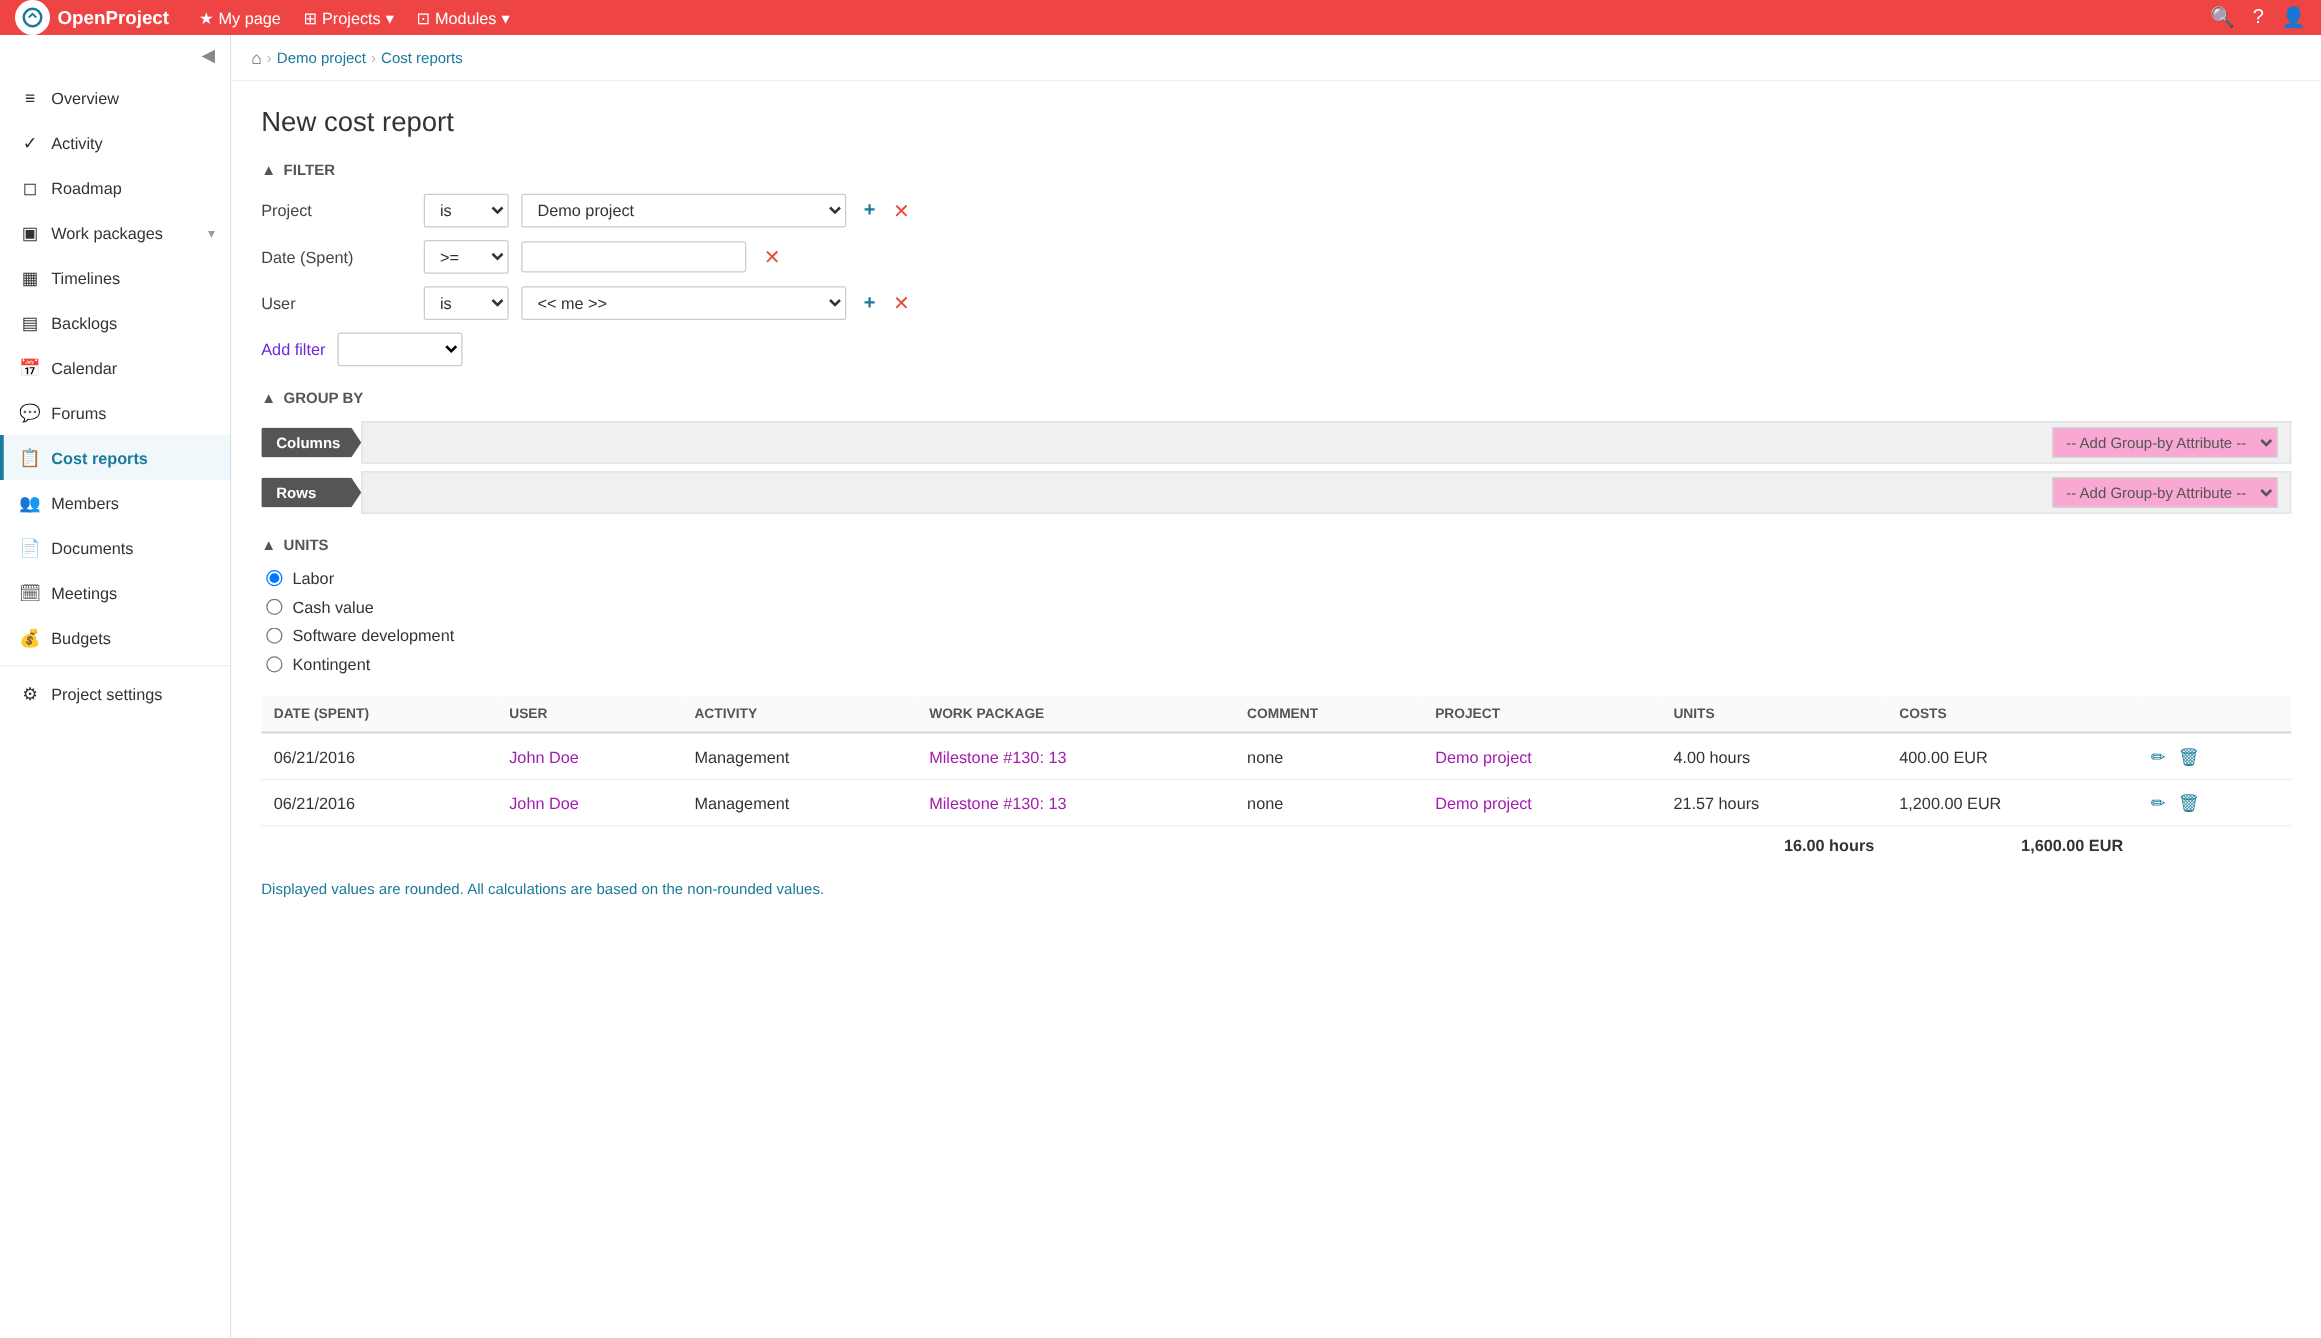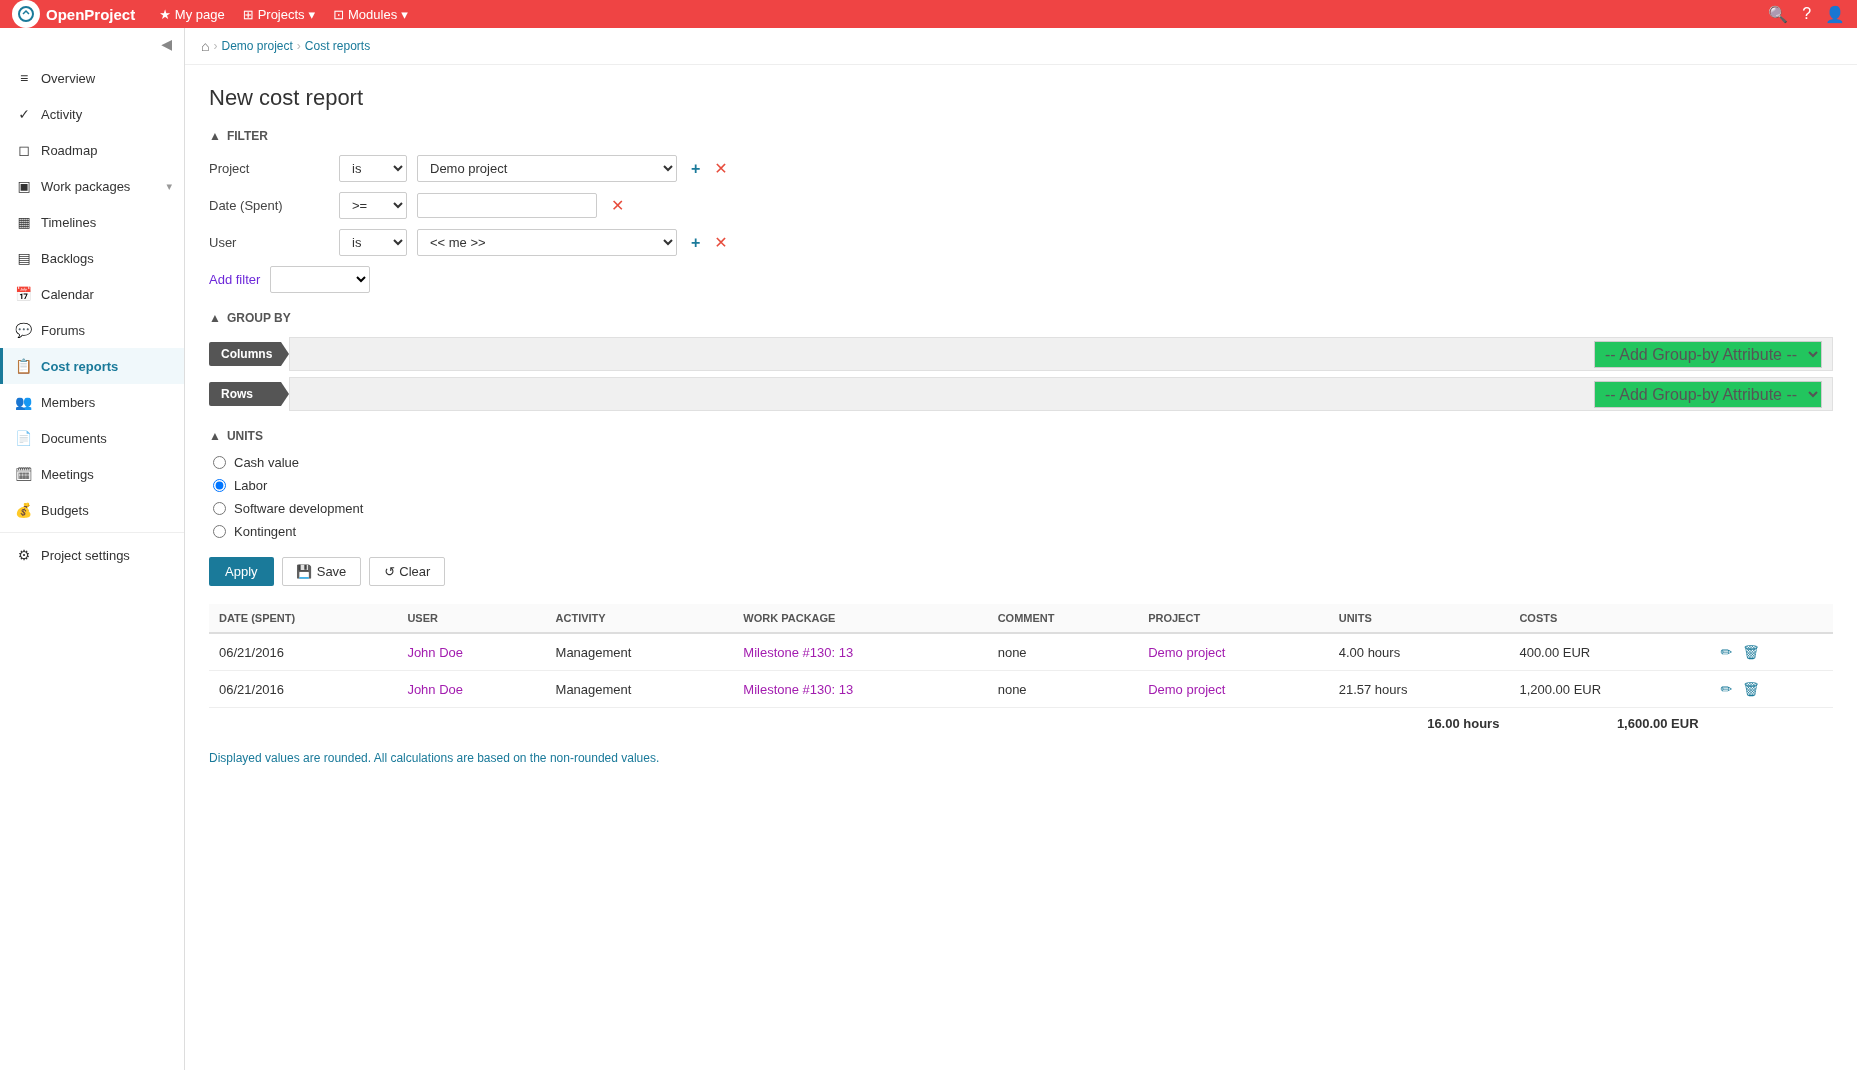--- a/index.html
+++ b/index.html
@@ -99,21 +99,21 @@
     .group-by-section { margin-bottom: 18px; }
     .group-by-row { display: flex; align-items: center; margin-bottom: 6px; }
     .group-by-label-btn {
       background: #555; color: #fff; font-size: 12px; font-weight: bold;
       padding: 5px 12px; border-radius: 2px; margin-right: 0;
       clip-path: polygon(0 0, calc(100% - 8px) 0, 100% 50%, calc(100% - 8px) 100%, 0 100%);
       min-width: 80px;
     }
     .group-by-bar { flex: 1; background: #f0f0f0; height: 34px; display: flex; align-items: center; padding: 0 10px; border: 1px solid #e0e0e0; }
     .group-by-add { margin-left: auto; }
-    .group-by-add select { border: 1px solid #ccc; font-size: 16px; padding: 3px 6px; background: #22c55e; color: #555; }
+    .group-by-add select { border: 1px solid #ccc; font-size: 12px; padding: 3px 6px; background: #f9a8d4; color: #555; }
 
     
     .units-section { margin-bottom: 18px; }
     .units-list { display: flex; flex-direction: column; gap: 8px; padding-left: 4px; }
     .unit-option { display: flex; align-items: center; gap: 8px; font-size: 13px; cursor: pointer; }
     .unit-option input[type="radio"] { cursor: pointer; }
 
     
     .action-buttons { display: flex; gap: 8px; margin-bottom: 18px; }
     .btn-apply { background: #1a7a9a; color: #fff; border: none; padding: 7px 16px; border-radius: 2px; cursor: pointer; font-size: 13px; }
@@ -356,49 +356,38 @@
         </div>
       </div>
 
       <div class="units-section">
         <div class="section-header">
           <span>▲</span>
           <span>UNITS</span>
         </div>
         <div class="units-list">
           <label class="unit-option">
+            <input type="radio" name="units" checked="" style="">
+            <span>Labor</span>
+          </label>
+          <label class="unit-option">
             <input type="radio" name="units" style="">
             <span>Cash value</span>
-          </label>
-          <label class="unit-option">
-            <input type="radio" name="units" checked="" style="">
-            <span>Labor</span>
           </label>
           <label class="unit-option">
             <input type="radio" name="units" style="">
             <span>Software development</span>
           </label>
           <label class="unit-option">
             <input type="radio" name="units" style="">
             <span>Kontingent</span>
           </label>
         </div>
       </div>
 
-      <div class="action-buttons">
-        <button class="btn-apply">Apply</button>
-        <button class="btn-save">
-          <span>💾</span>
-          <span>Save</span>
-        </button>
-        <button class="btn-clear">
-          <span>↺</span>
-          <span>Clear</span>
-        </button>
-      </div>
 
       <table class="results-table">
         <thead>
           <tr>
             <th>DATE (SPENT)</th>
             <th>USER</th>
             <th>ACTIVITY</th>
             <th>WORK PACKAGE</th>
             <th>COMMENT</th>
             <th>PROJECT</th>

